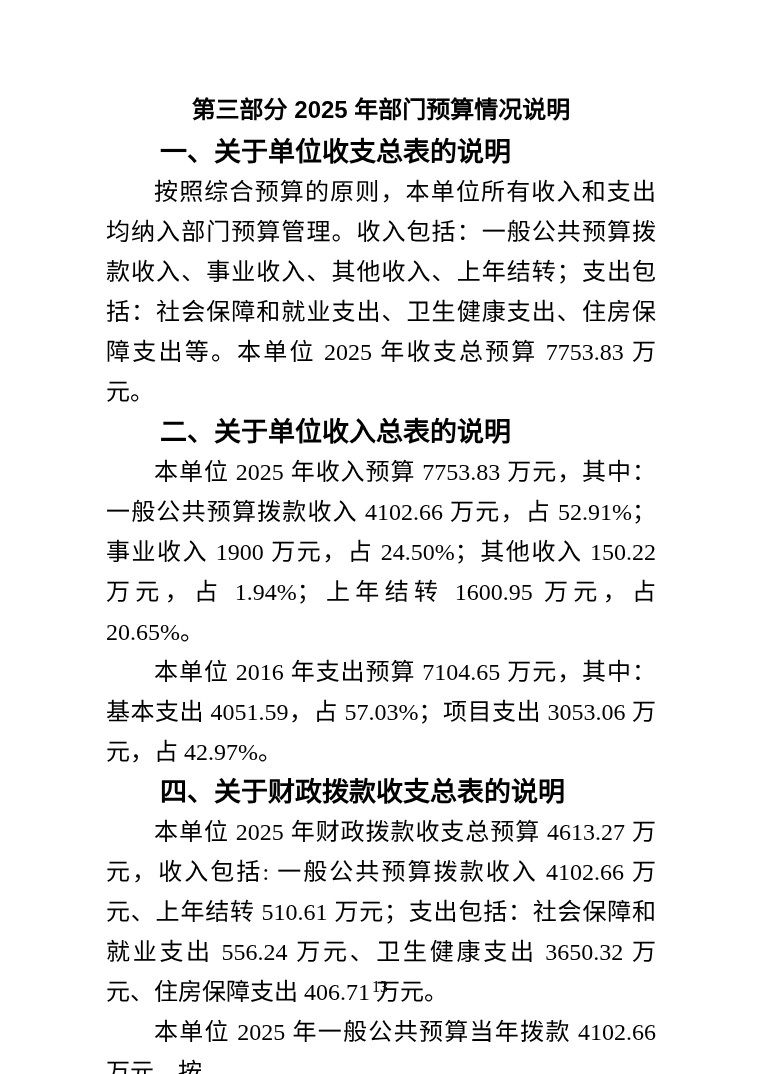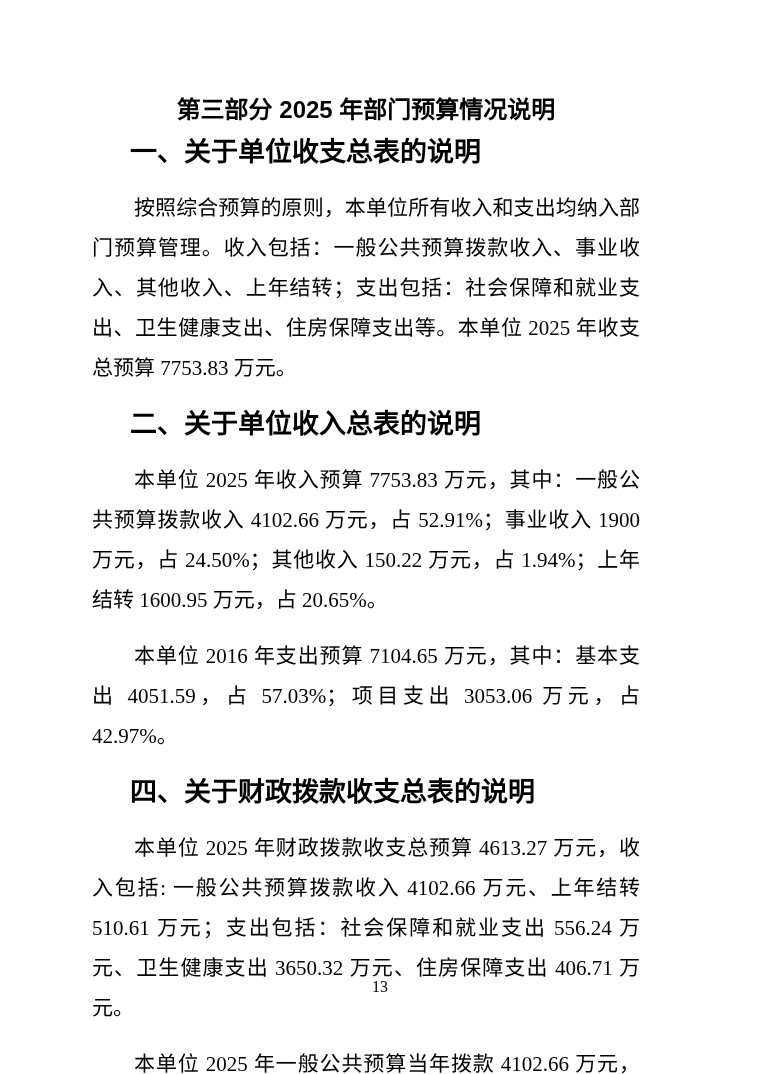--- a/index.html
+++ b/index.html
@@ -12,21 +12,21 @@
     height: 1074px;
     color: #000000;
     font-family: "Liberation Serif", serif;
   }
   .page {
     position: relative;
     width: 760px;
     height: 1074px;
     background: #ffffff;
     box-sizing: border-box;
-    padding: 88px 104px 0 76px;
+    padding: 88px 104px 0 106px;
     overflow: hidden;
   }
   .doc-title {
     font-family: "Liberation Sans", sans-serif;
     font-size: 24px;
     font-weight: bold;
     line-height: 44px;
     text-align: center;
     margin: 0;
     white-space: nowrap;
@@ -35,24 +35,24 @@
     font-family: "Liberation Sans", sans-serif;
     font-size: 27px;
     font-weight: bold;
     line-height: 40px;
     margin: 0;
     text-indent: 2em;
     text-align: left;
   }
   .sec-para {
     font-family: "Liberation Serif", serif;
-    font-size: 21px;
+    font-size: 24px;
     font-weight: normal;
     line-height: 40px;
-    margin: 16px;
+    margin: 0;
     text-indent: 2em;
     text-align: justify;
     text-justify: inter-ideograph;
   }
   .page-number {
     position: absolute;
     left: 0;
     right: 0;
     top: 980px;
     text-align: center;

